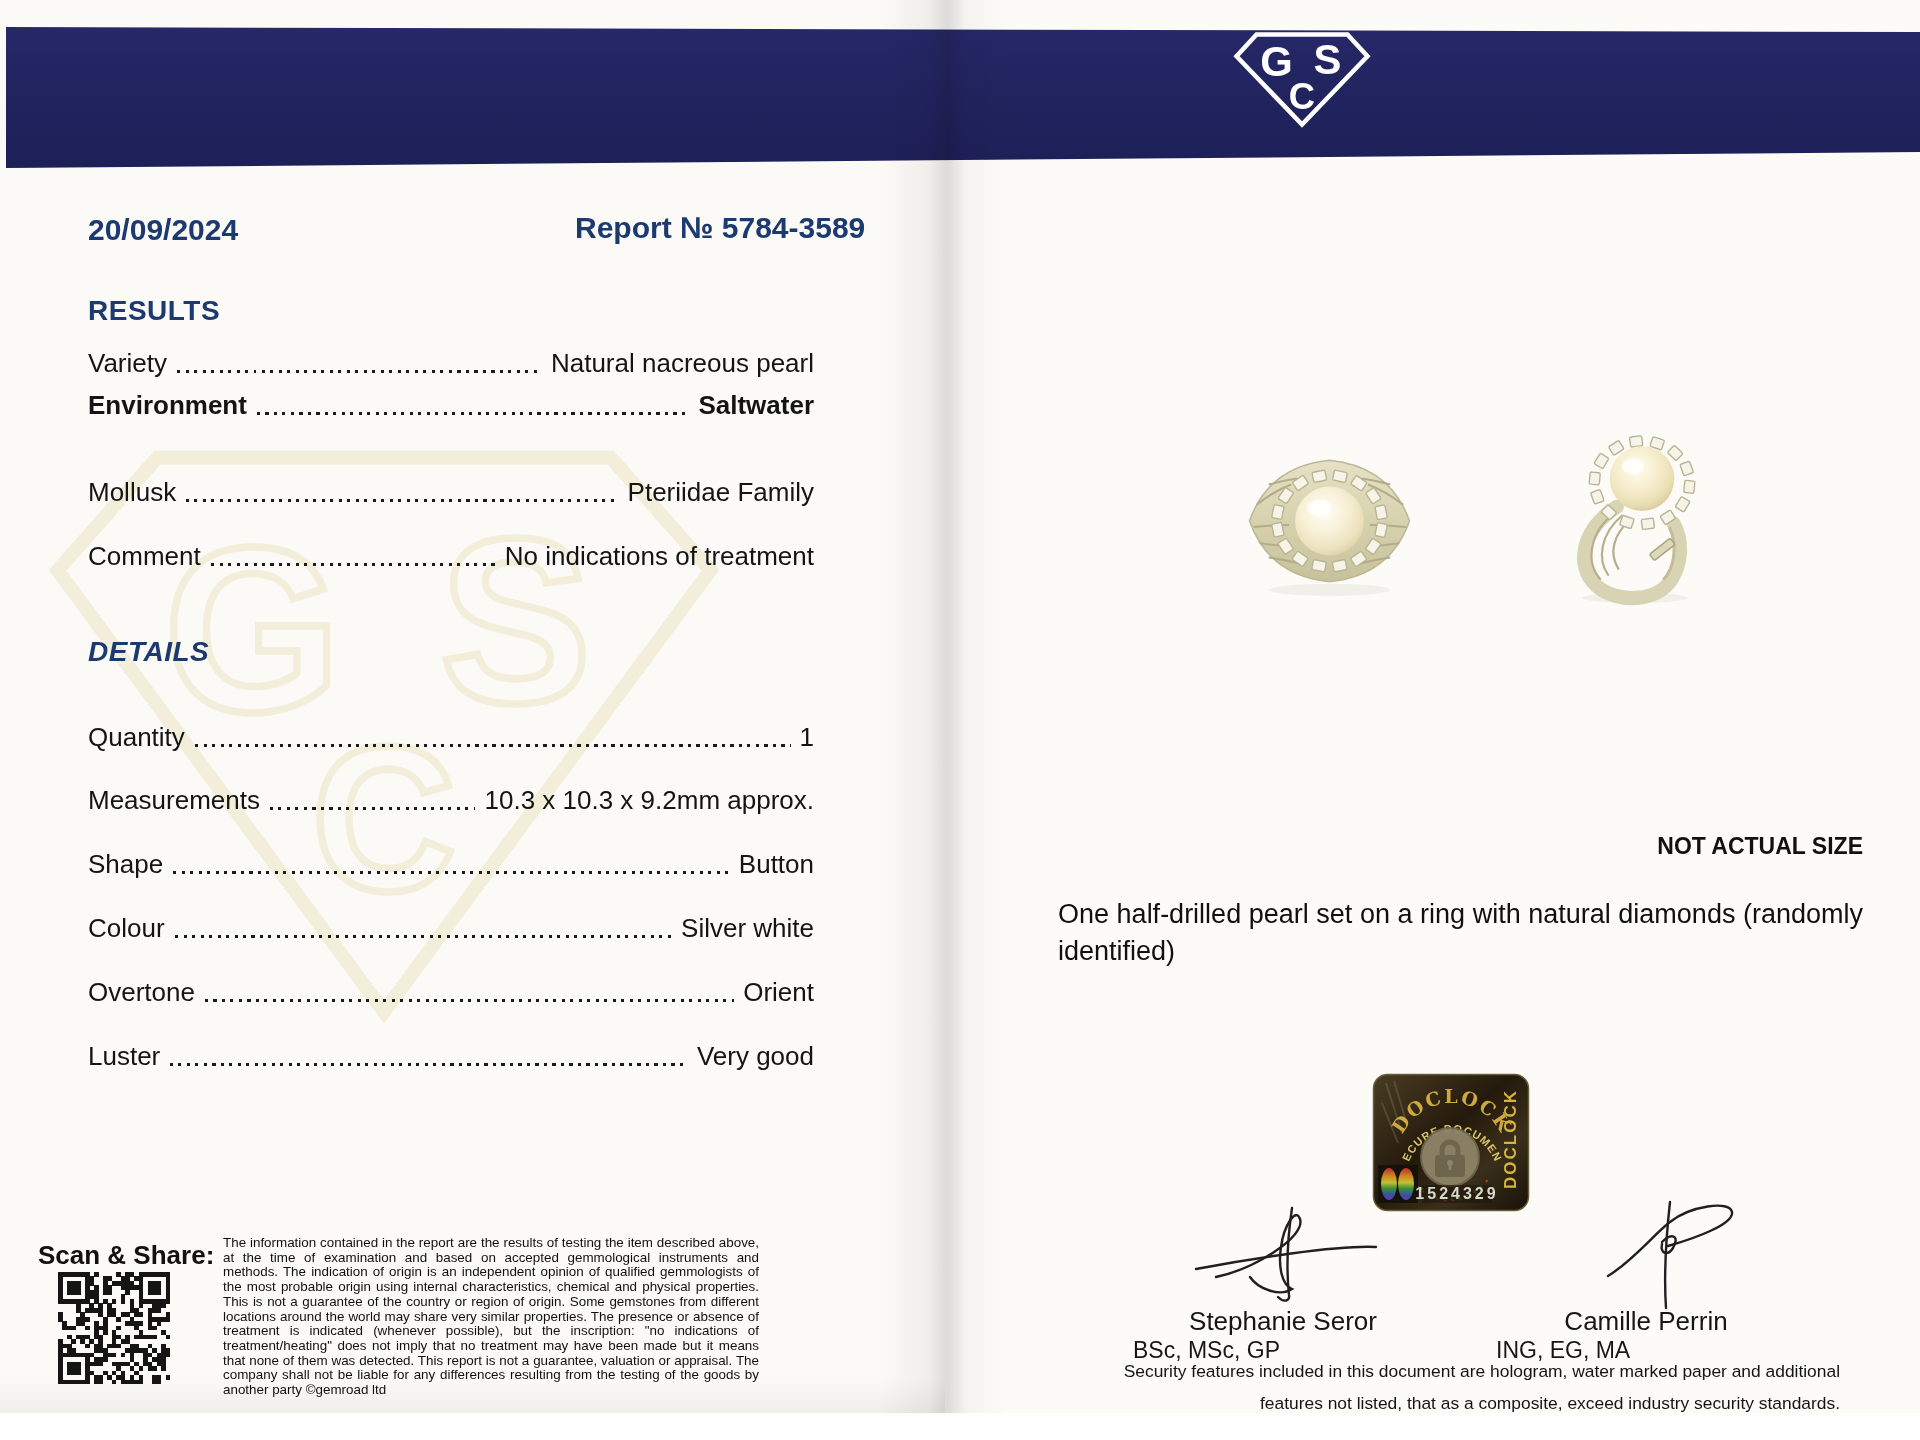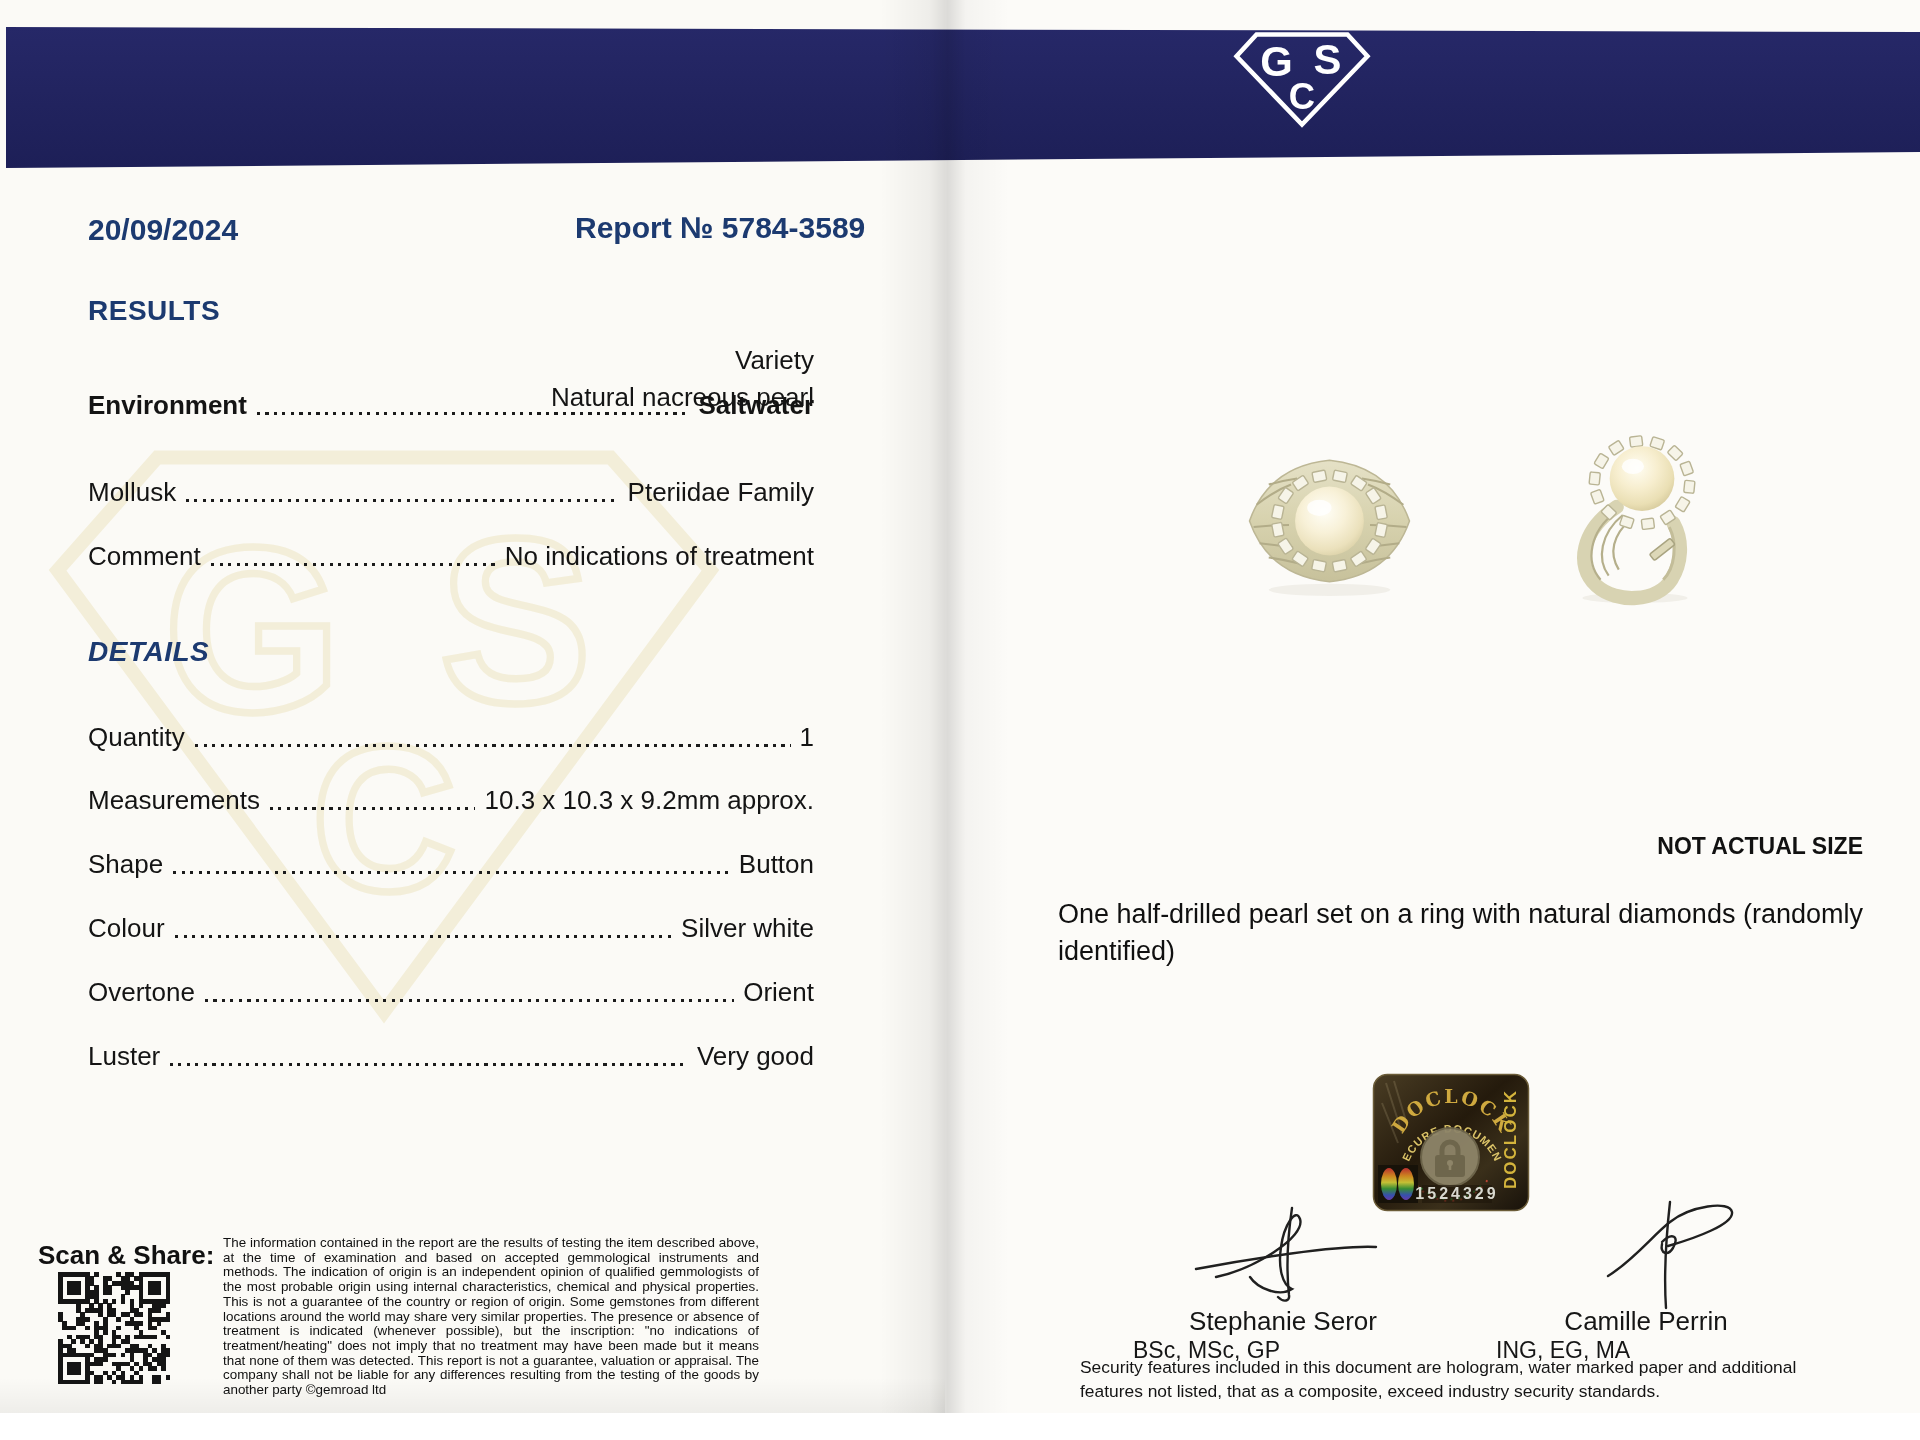--- a/index.html
+++ b/index.html
@@ -43,21 +43,21 @@
   #ring-side{left:1564px;top:426px;width:152px;height:180px;}
   #holo{left:1372px;top:1073px;width:158px;height:139px;}
   #sig-left-svg{left:1188px;top:1205px;width:195px;height:102px;}
   #sig-right-svg{left:1578px;top:1198px;width:168px;height:112px;}
   .sig-name{position:absolute;width:300px;text-align:center;font-size:26px;color:#161616;}
   .sig-cred{position:absolute;width:300px;text-align:left;font-size:23px;color:#161616;}
   #sig1-name{left:1133px;top:1306px;}
   #sig1-cred{left:1133px;top:1337px;}
   #sig2-name{left:1496px;top:1306px;}
   #sig2-cred{left:1496px;top:1337px;}
-  #security-note{left:1080px;top:1355px;width:760px;text-align:left;font-size:17.4px;line-height:24px;color:#141414;font-weight:500;}
+  #security-note{left:1080px;top:1355px;width:760px;text-align:right;font-size:17.4px;line-height:32px;color:#141414;font-weight:500;}
   #watermark{left:44px;top:420px;width:680px;height:620px;opacity:1;}
 </style>
 </head>
 <body>
 
 <div class="abs" id="left-page"></div>
 <div class="abs" id="right-page"></div>
 
 <svg class="abs" id="watermark" viewBox="0 0 150 132" preserveAspectRatio="none">
   <polygon points="25,8 125,8 147,32 75,126 3,32" fill="none" stroke="#f3eed9" stroke-width="3"></polygon>
@@ -73,21 +73,21 @@
     <text x="103" y="50" text-anchor="middle" font-size="46" font-weight="700" fill="#ffffff" font-family="Liberation Sans, sans-serif">S</text>
     <text x="75" y="88" text-anchor="middle" font-size="40" font-weight="700" fill="#ffffff" font-family="Liberation Sans, sans-serif">C</text>
   </svg>
 </div>
 
 <div class="abs navy" id="date-line">20/09/2024</div>
 <div class="abs navy" id="report-no">Report № 5784-3589</div>
 
 <div class="abs navy section-h" id="results-h">RESULTS</div>
 
-<div class="lrow" style="top:345px;flex-direction:column;">
+<div class="lrow" style="top:345px;">
   <span class="lbl">Variety</span>
   <span class="leader"></span>
   <span class="val">Natural nacreous pearl</span>
 </div>
 <div class="lrow" style="top:387px;font-weight:bold;">
   <span class="lbl">Environment</span>
   <span class="leader"></span>
   <span class="val">Saltwater</span>
 </div>
 <div class="lrow" style="top:474px;">

